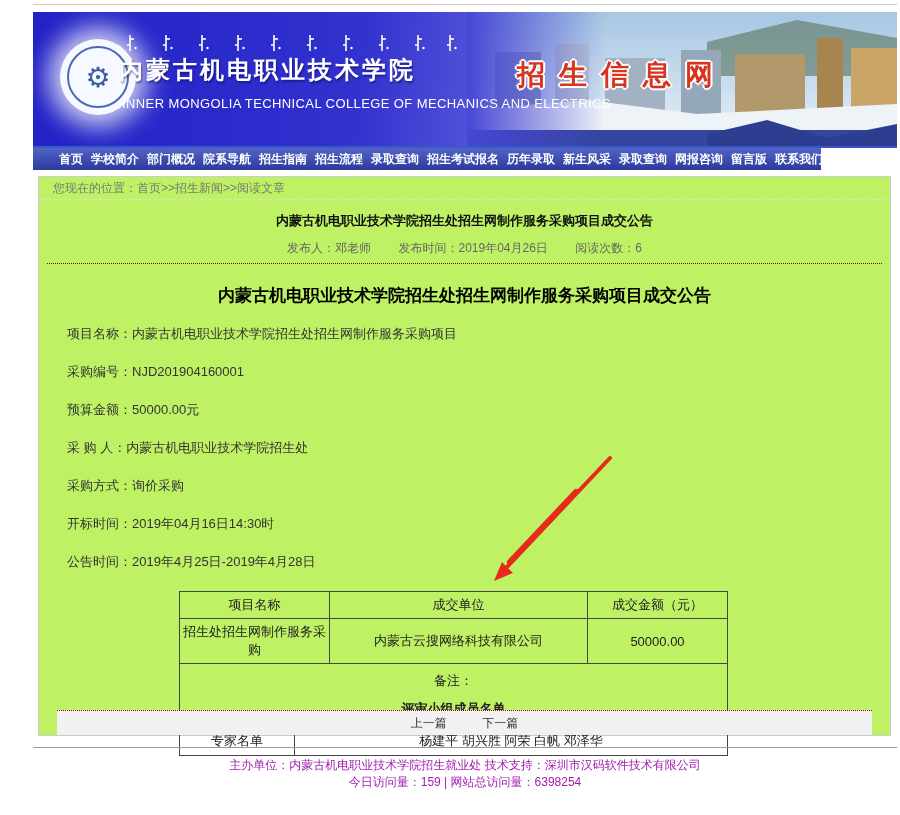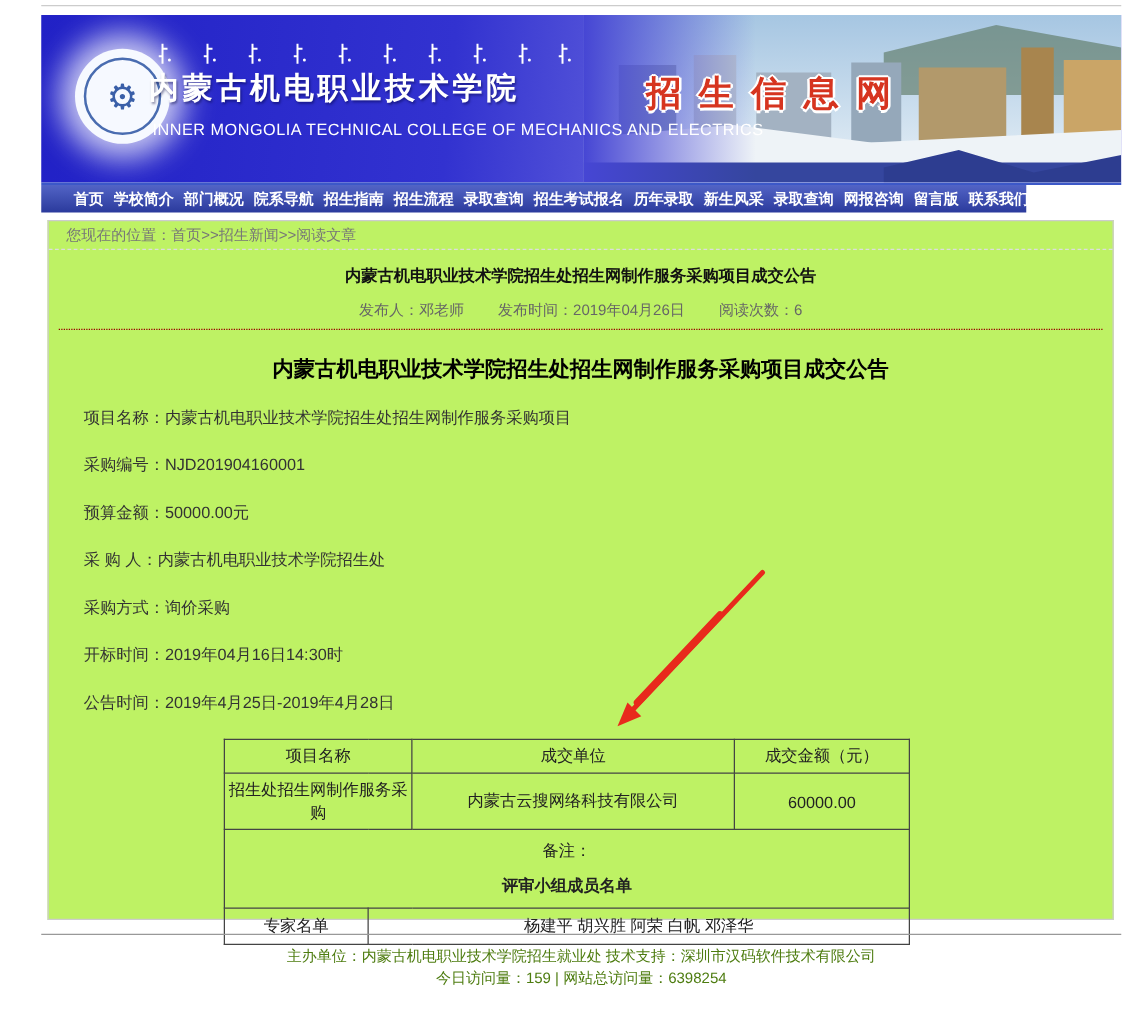--- a/index.html
+++ b/index.html
@@ -56,21 +56,21 @@
   tr.e-row td{height:28px;}
   td.experts{text-align:left;padding-left:12px;}
 
   .pager{position:absolute;left:18px;right:18px;top:533px;height:24px;line-height:24px;
        background:#f1f1f1;border-top:1px dotted #990000;text-align:center;font-size:12px;color:#333;}
   .pager a{color:#333;text-decoration:none;margin:0 16px;cursor:pointer;}
 
   
   .footer-rule{position:absolute;left:33px;top:747px;width:864px;border-top:1px solid #999;}
   .footer{position:absolute;left:33px;top:757px;width:864px;text-align:center;
-       font-size:12px;color:#4d7c0f;line-height:17px;}
+       font-size:12px;color:#a21caf;line-height:17px;}
 
   .arrow-overlay{position:absolute;left:480px;top:450px;width:145px;height:135px;z-index:5;}
 </style>
 </head>
 <body>
 
 <div class="page">
   <div class="top-rule"></div>
 
   <div class="banner">
@@ -180,35 +180,39 @@
         </colgroup>
       <tbody>
           <tr class="h-row">
         <td colspan="2">项目名称</td>
         <td>成交单位</td>
         <td>成交金额（元）</td>
       </tr>
       <tr class="d-row">
         <td colspan="2">招生处招生网制作服务采购</td>
         <td>内蒙古云搜网络科技有限公司</td>
-        <td>60000.00</td>
+        <td>50000.00</td>
       </tr>
       <tr>
         <td colspan="4" class="note-cell">
           <div>备注：</div>
           <div class="group-title">评审小组成员名单</div>
         </td>
       </tr>
       <tr class="e-row">
         <td>专家名单</td>
         <td colspan="3" class="experts">杨建平 胡兴胜 阿荣 白帆 邓泽华</td>
       </tr>
     </tbody>
       </table>
 
+    <div class="pager">
+      <a>上一篇</a>
+      <a>下一篇</a>
+    </div>
   </div>
 
   <svg class="arrow-overlay" viewBox="0 0 145 135">
     <path d="M130 8 L26 118" stroke="#e8291c" stroke-width="4" stroke-linecap="round" fill="none"></path>
     <path d="M96 42 L30 112" stroke="#e8291c" stroke-width="6" stroke-linecap="round" fill="none"></path>
     <polygon points="14,131 22,112 33,123" fill="#e8291c"></polygon>
   </svg>
 
   <div class="footer-rule"></div>
   <div class="footer">

